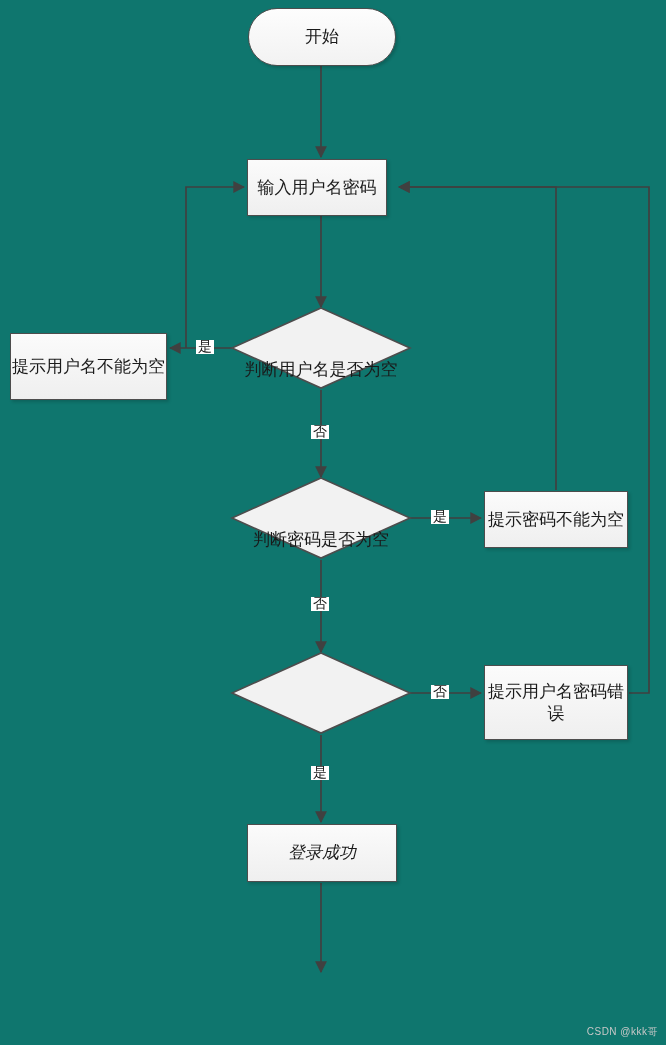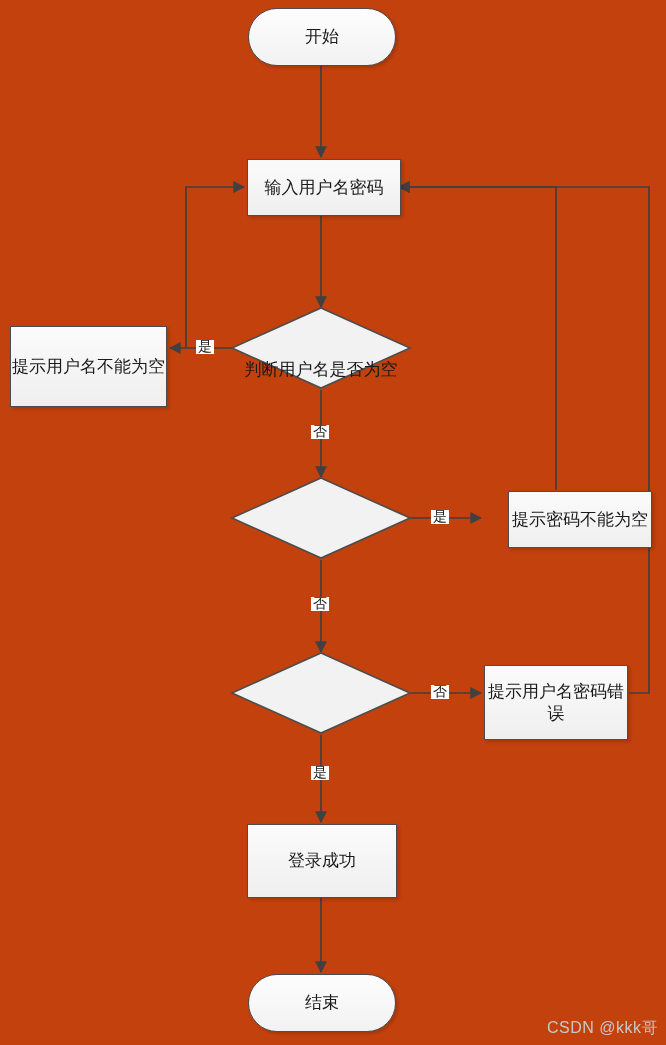--- a/index.html
+++ b/index.html
@@ -7,21 +7,21 @@
     padding: 0;
     background: #ffffff;
   }
   body {
     font-family: "Liberation Serif", "DejaVu Serif", serif;
   }
   #canvas {
     position: relative;
     width: 666px;
     height: 1045px;
-    background: #c2410c;
+    background: #0f766e;
     overflow: hidden;
   }
   #edges {
     position: absolute;
     left: 0;
     top: 0;
     width: 666px;
     height: 1045px;
   }
 
@@ -80,21 +80,21 @@
     padding: 0 2px;
     line-height: 1;
     z-index: 4;
     font-family: "Liberation Serif", "DejaVu Serif", serif;
   }
 
   .watermark {
     position: absolute;
     right: 8px;
     bottom: 6px;
-    font-size: 16px;
+    font-size: 10px;
     color: #c8c8c8;
     font-family: "Liberation Sans", sans-serif;
     letter-spacing: 0.5px;
     z-index: 5;
   }
 </style>
 </head>
 <body>
 
 <div id="canvas">
@@ -130,62 +130,60 @@
       <path d="M 321 735 L 321 822" marker-end="url(#arrow)"></path>
 
       <path d="M 321 883 L 321 972" marker-end="url(#arrow)"></path>
     </g>
   </svg>
 
   <div class="node terminal" style="left:248px; top:8px; width:148px; height:58px;">
     <span>开始</span>
   </div>
 
-  <div class="node process" style="left:247px; top:159px; width:154px; height:57px;">
+  <div class="node process" style="left:247px; top:159px; width:140px; height:57px;">
     <span>输入用户名密码</span>
   </div>
 
   <div class="node decision" style="left:230px; top:306px; width:182px; height:84px;">
     <svg viewBox="0 0 182 84" preserveAspectRatio="none">
       <polygon points="91,2 180,42 91,82 2,42" fill="#f2f2f2" stroke="#4d4d4d" stroke-width="1.6"></polygon>
     </svg>
     <span class="dlabel">判断用户名是否为空</span>
   </div>
 
-  <div class="node process" style="left:10px; top:326px; width:157px; height:81px;">
+  <div class="node process" style="left:10px; top:333px; width:157px; height:67px;">
     <span>提示用户名不能为空</span>
   </div>
 
   <div class="node decision" style="left:230px; top:476px; width:182px; height:84px;">
     <svg viewBox="0 0 182 84" preserveAspectRatio="none">
       <polygon points="91,2 180,42 91,82 2,42" fill="#f2f2f2" stroke="#4d4d4d" stroke-width="1.6"></polygon>
     </svg>
+    <span class="dlabel">判断密码是否为空</span>
   </div>
 
-  <div class="node process" style="left:484px; top:491px; width:144px; height:57px;margin-left:24px;">
+  <div class="node process" style="left:484px; top:491px; width:144px; height:57px;">
     <span>提示密码不能为空</span>
   </div>
 
   <div class="node decision" style="left:230px; top:651px; width:182px; height:84px;">
     <svg viewBox="0 0 182 84" preserveAspectRatio="none">
       <polygon points="91,2 180,42 91,82 2,42" fill="#f2f2f2" stroke="#4d4d4d" stroke-width="1.6"></polygon>
     </svg>
   </div>
 
   <div class="node process" style="left:484px; top:665px; width:144px; height:75px;">
     <span>提示用户名密码错误</span>
   </div>
 
-  <div class="node process" style="left:247px; top:824px; width:150px; height:74px;">
+  <div class="node process" style="left:247px; top:824px; width:150px; height:58px;font-style:italic;">
     <span>登录成功</span>
   </div>
 
-  <div class="node terminal" style="left:248px; top:974px; width:148px; height:58px;">
-    <span>结束</span>
-  </div>
 
   <span class="edge-label" style="left:196px; top:340px;">是</span>
   <span class="edge-label" style="left:311px; top:425px;">否</span>
   <span class="edge-label" style="left:431px; top:510px;">是</span>
   <span class="edge-label" style="left:311px; top:597px;">否</span>
   <span class="edge-label" style="left:431px; top:685px;">否</span>
   <span class="edge-label" style="left:311px; top:766px;">是</span>
 
   <span class="watermark">CSDN @kkk哥</span>
 

